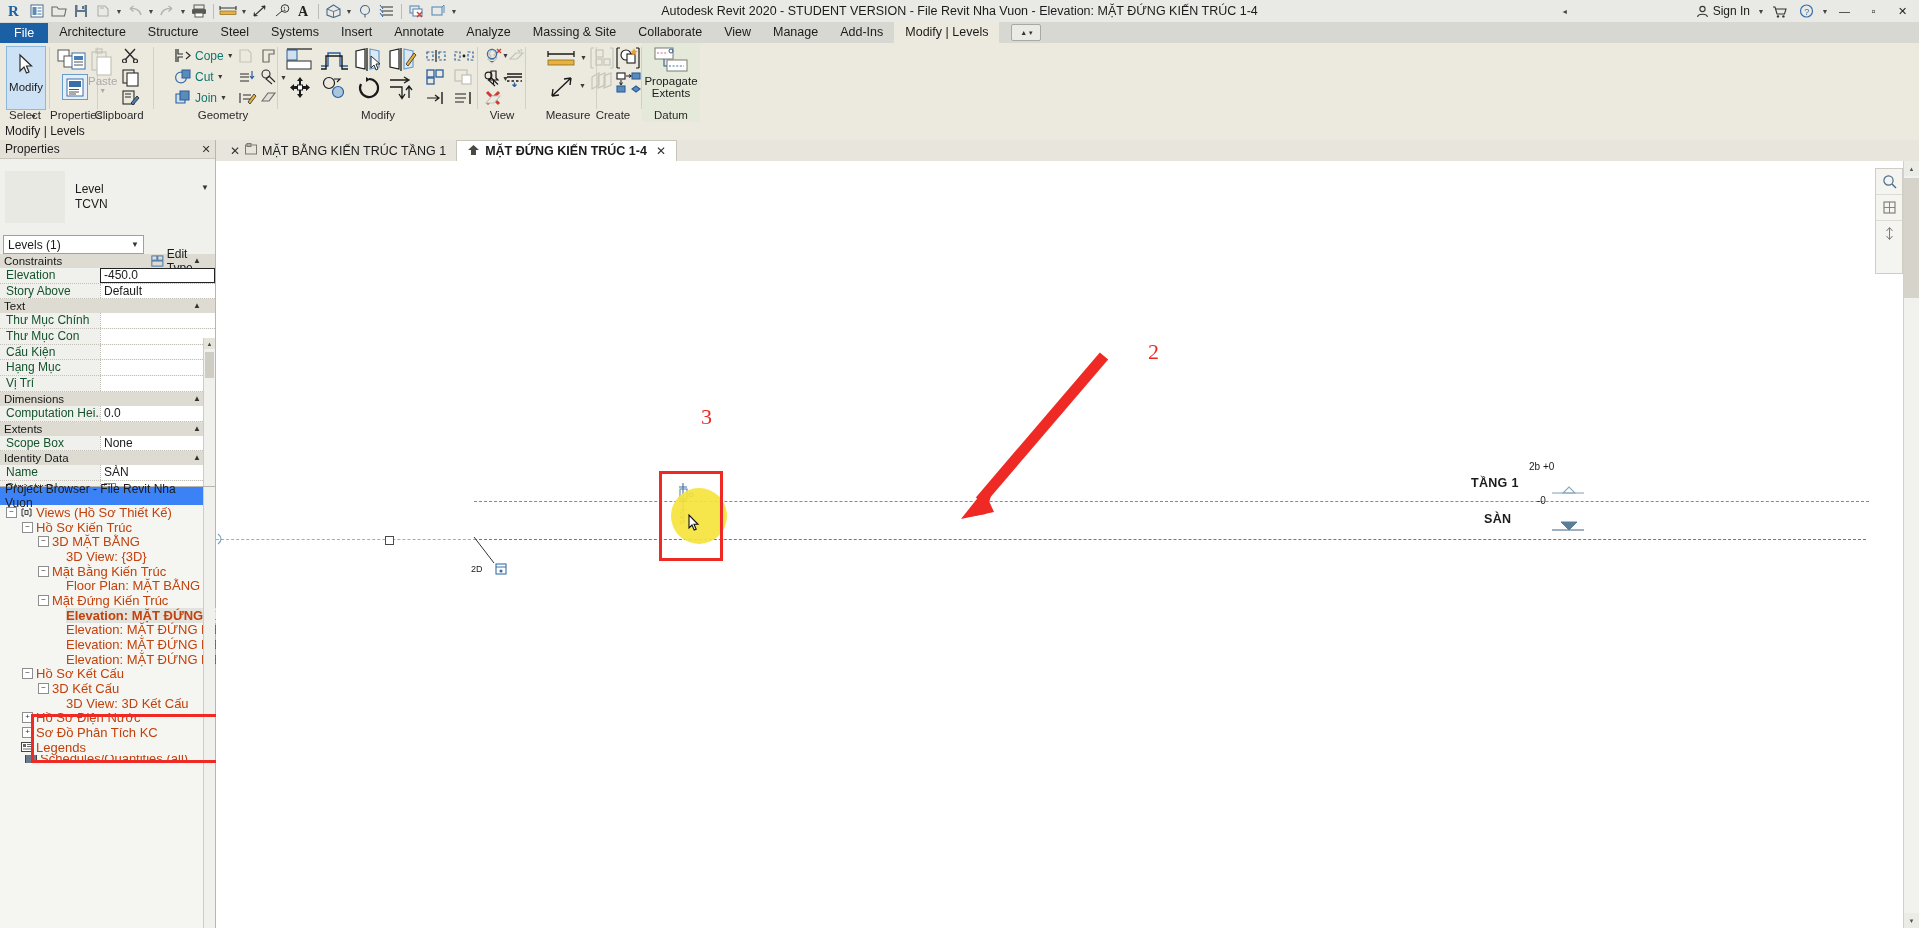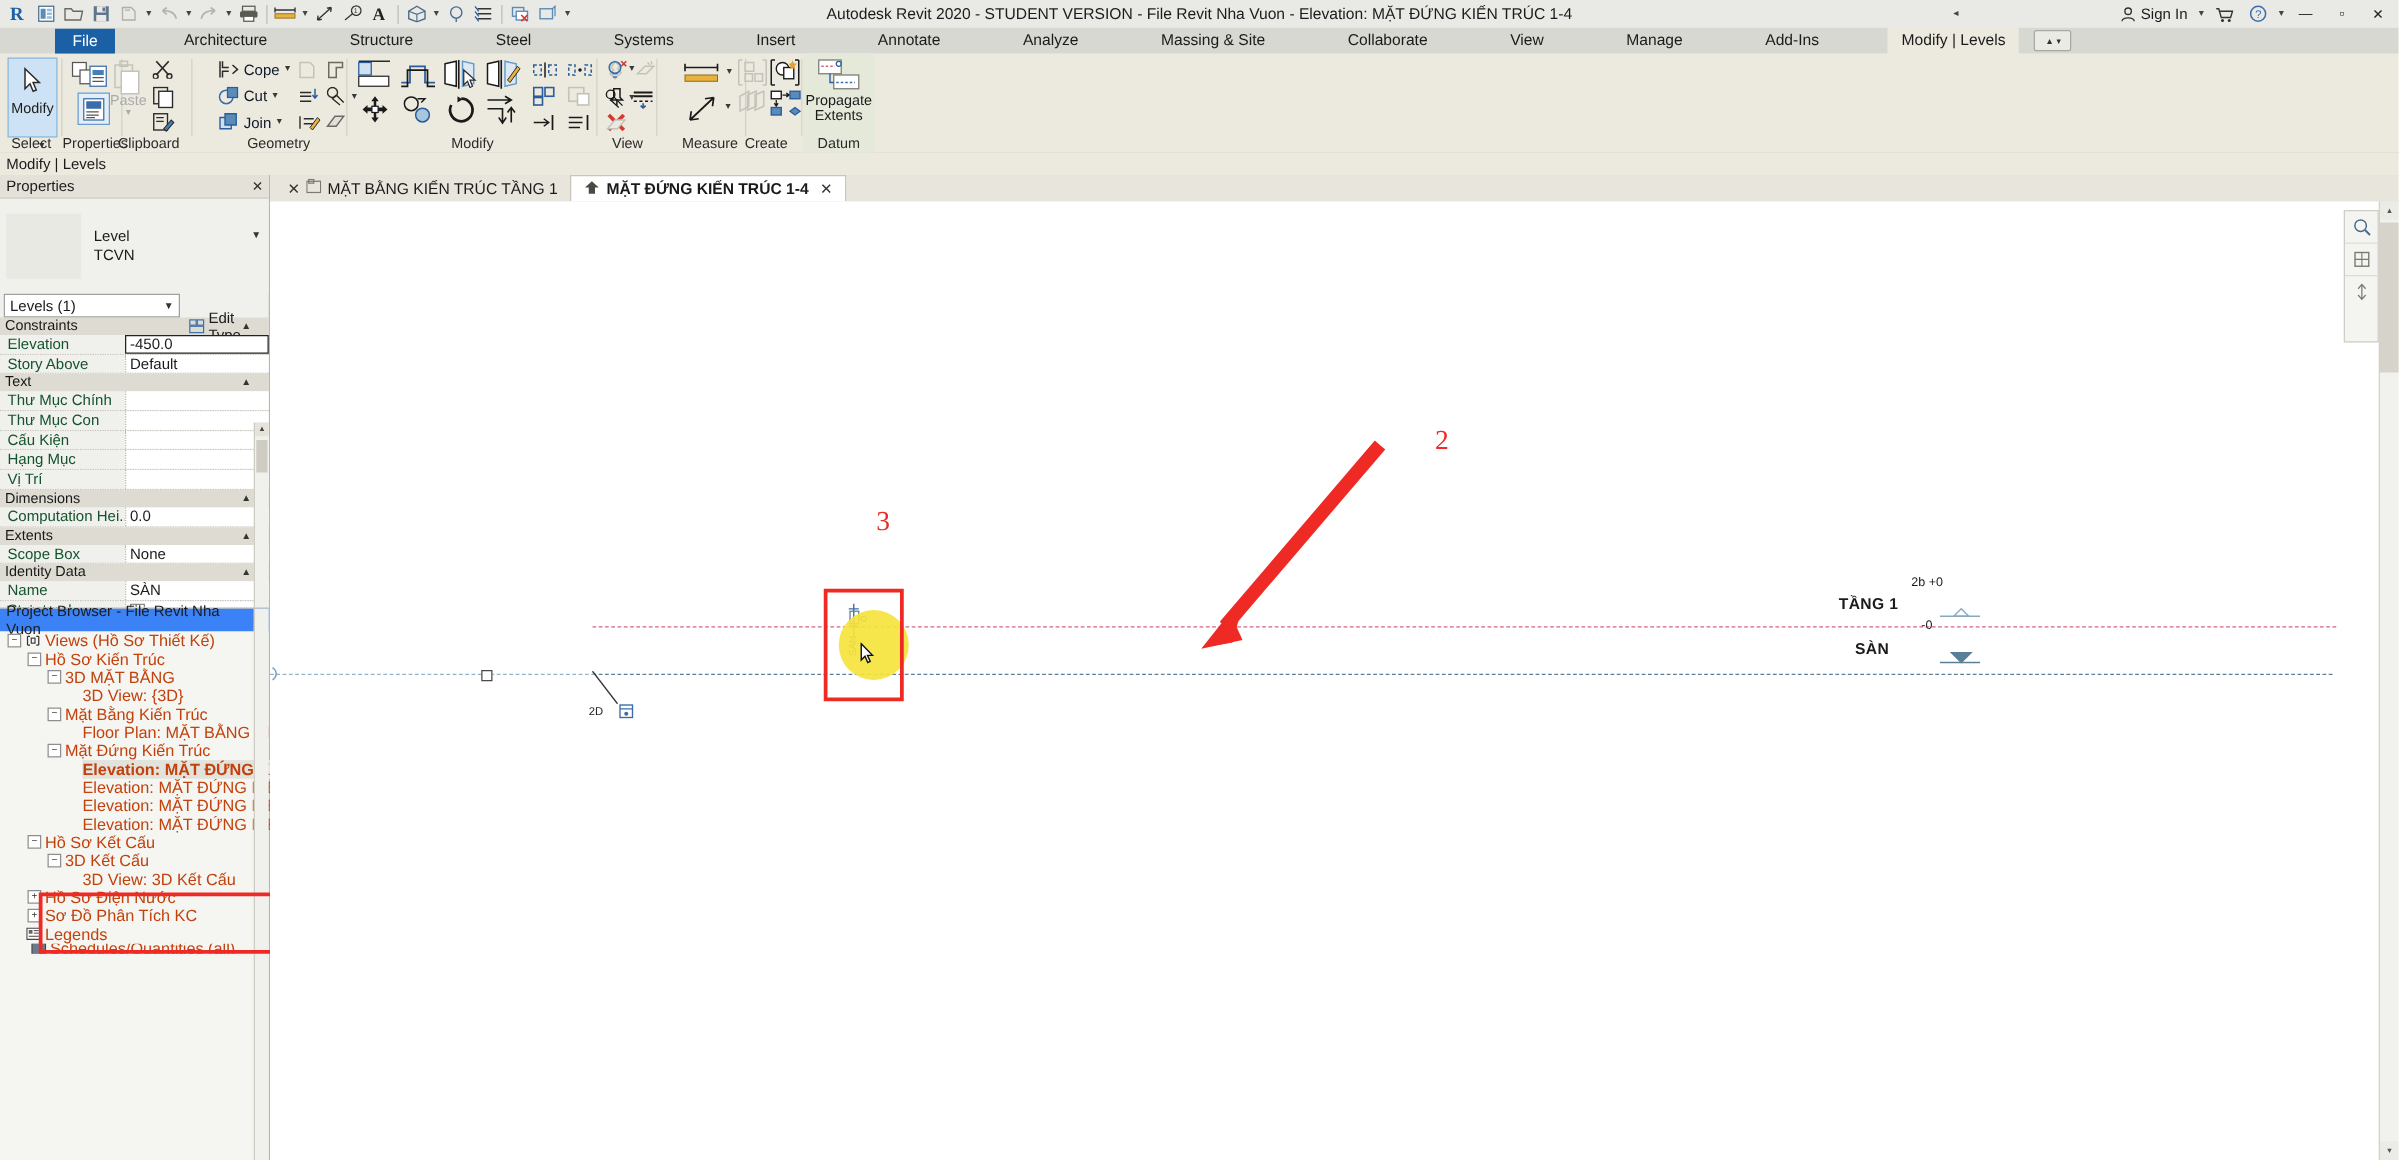--- a/index.html
+++ b/index.html
@@ -21,36 +21,36 @@
   .qcaret{width:10px;height:22px;display:flex;align-items:center;justify-content:center;font-size:7px;color:#444;}
   .titleright{position:absolute;right:0;top:0;height:22px;display:flex;align-items:center;gap:0px;padding-right:2px;}
   .tr-item{height:22px;display:flex;align-items:center;gap:4px;padding:0 6px;font-size:12px;color:#1b1b1b;}
   .wbtn{width:29px;height:22px;display:flex;align-items:center;justify-content:center;font-size:11px;color:#222;}
   .wbtn.close{}
   .searchbox{width:120px;height:22px;}
 
   
   .tabbar{position:absolute;left:0;top:22px;width:1919px;height:21px;background:#d8d8d2;}
   .tabs{display:flex;align-items:flex-end;height:21px;}
-  .tab{height:21px;line-height:21px;padding:0 11px;font-size:12.5px;color:#1b1b1b;white-space:nowrap;margin-left:44px;}
+  .tab{height:21px;line-height:21px;padding:0 11px;font-size:12.5px;color:#1b1b1b;white-space:nowrap;}
   .tab.file{background:#1b5fa5;color:#fff;padding:0 14px;height:20px;line-height:20px;margin-top:1px;}
   .tab.active{background:#eceadf;}
   .tab-extra{height:21px;display:flex;align-items:center;margin-left:12px;}
   .tabminibtn{width:28px;height:15px;border:1px solid #a9a9a4;background:#ebebe5;display:flex;align-items:center;justify-content:center;font-size:7px;color:#333;border-radius:2px;}
 
   
   .ribbon{position:absolute;left:0;top:43px;width:1919px;height:79px;background:#eceadf;border-bottom:1px solid #c8c6bb;}
   .panel{position:absolute;top:0;height:79px;}
   .panel-label{position:absolute;bottom:1px;width:100%;text-align:center;font-size:11.5px;color:#2a2a2a;}
   .panel-div{position:absolute;top:4px;width:1px;height:62px;background:#d2d0c5;}
   .btn-sel{position:absolute;left:6px;top:3px;width:38px;height:62px;background:#cde3f5;border:1px solid #8cb8dd;display:flex;flex-direction:column;align-items:center;}
   .btn-sel .lbl{font-size:11.5px;margin-top:3px;color:#1c1c1c;}
   .sel-caret{position:absolute;left:30px;bottom:2px;font-size:7px;color:#333;}
   .mini-row{display:flex;align-items:center;gap:3px;}
-  .txtbtn{font-size:12px;color:#0f172a;}
+  .txtbtn{font-size:12px;color:#0f766e;}
   .caret{font-size:7px;color:#3a3a3a;}
 
   
   .optbar{position:absolute;left:0;top:122px;width:1919px;height:18px;background:#eceadf;border-bottom:1px solid #c0bdb2;}
   .optbar span{line-height:18px;padding-left:5px;font-size:12px;color:#1b1b1b;}
 
   
   .props{position:absolute;left:0;top:140px;width:215px;height:455px;background:#f0f0ec;border-right:1px solid #b9b7ad;}
   .pal-head{height:18px;background:#e4e2d8;border-bottom:1px solid #c9c7bc;display:flex;align-items:center;}
   .pal-head .t{flex:1;padding-left:5px;font-size:12px;color:#1b1b1b;}

